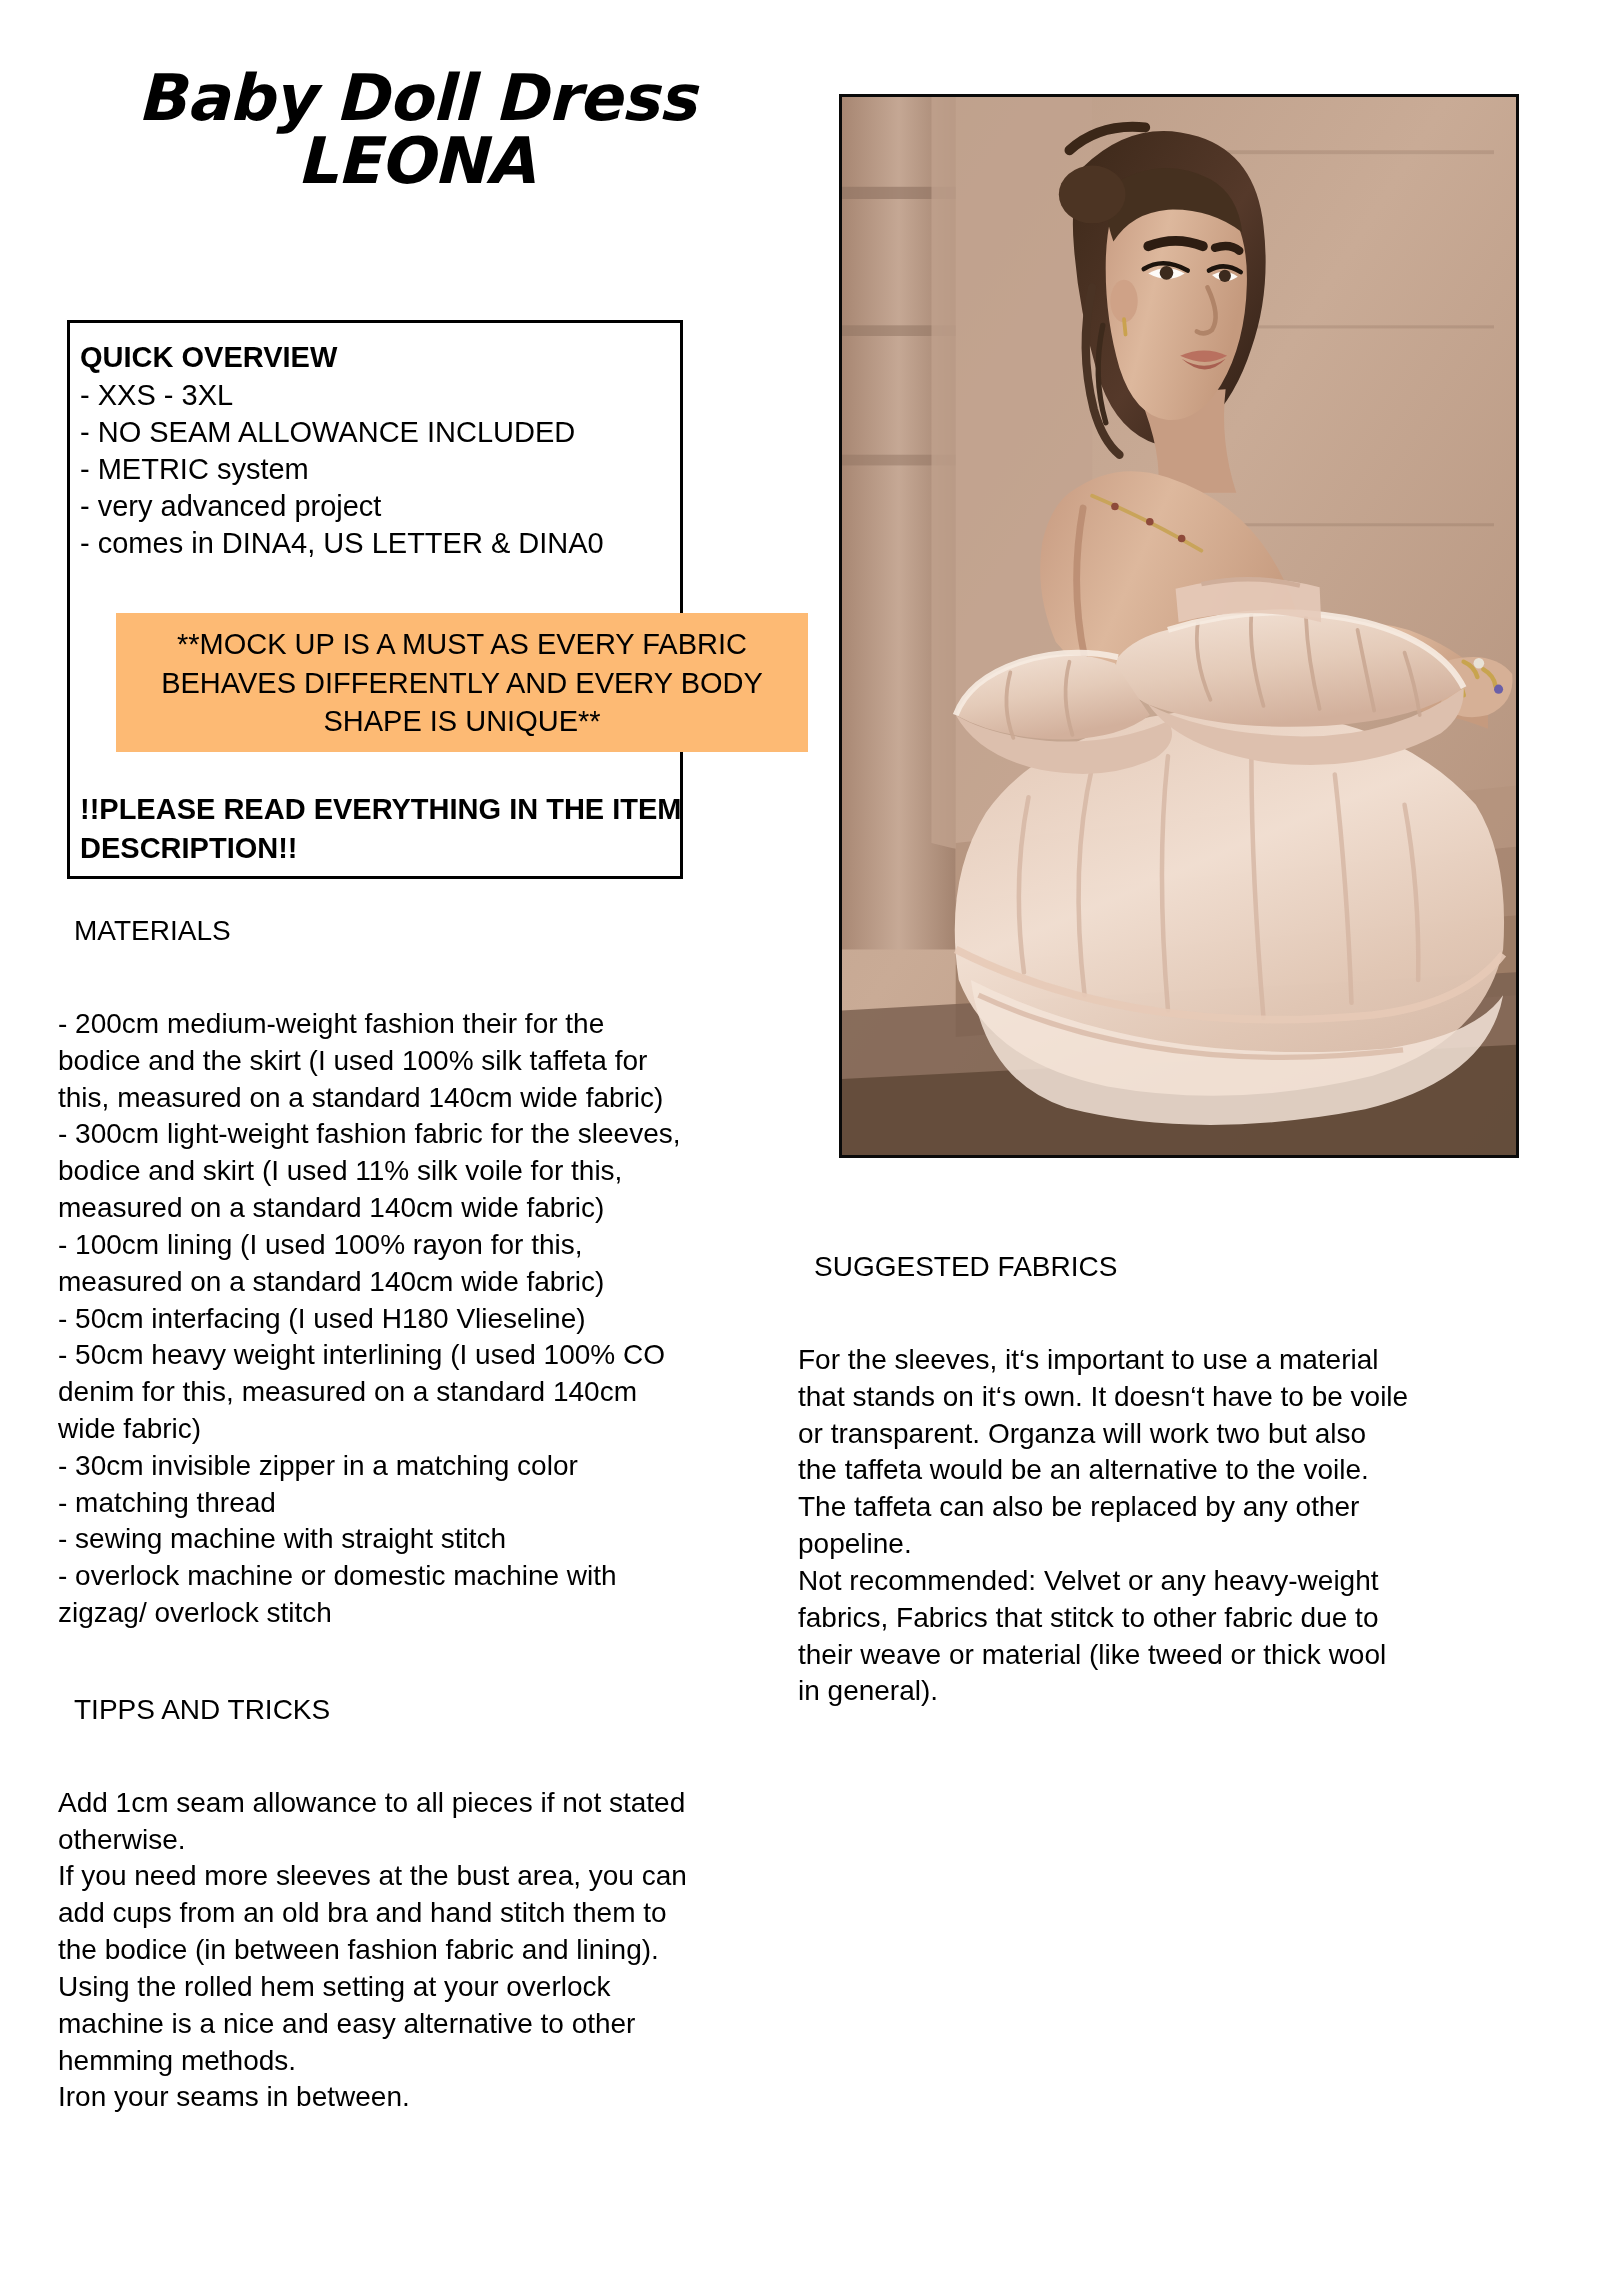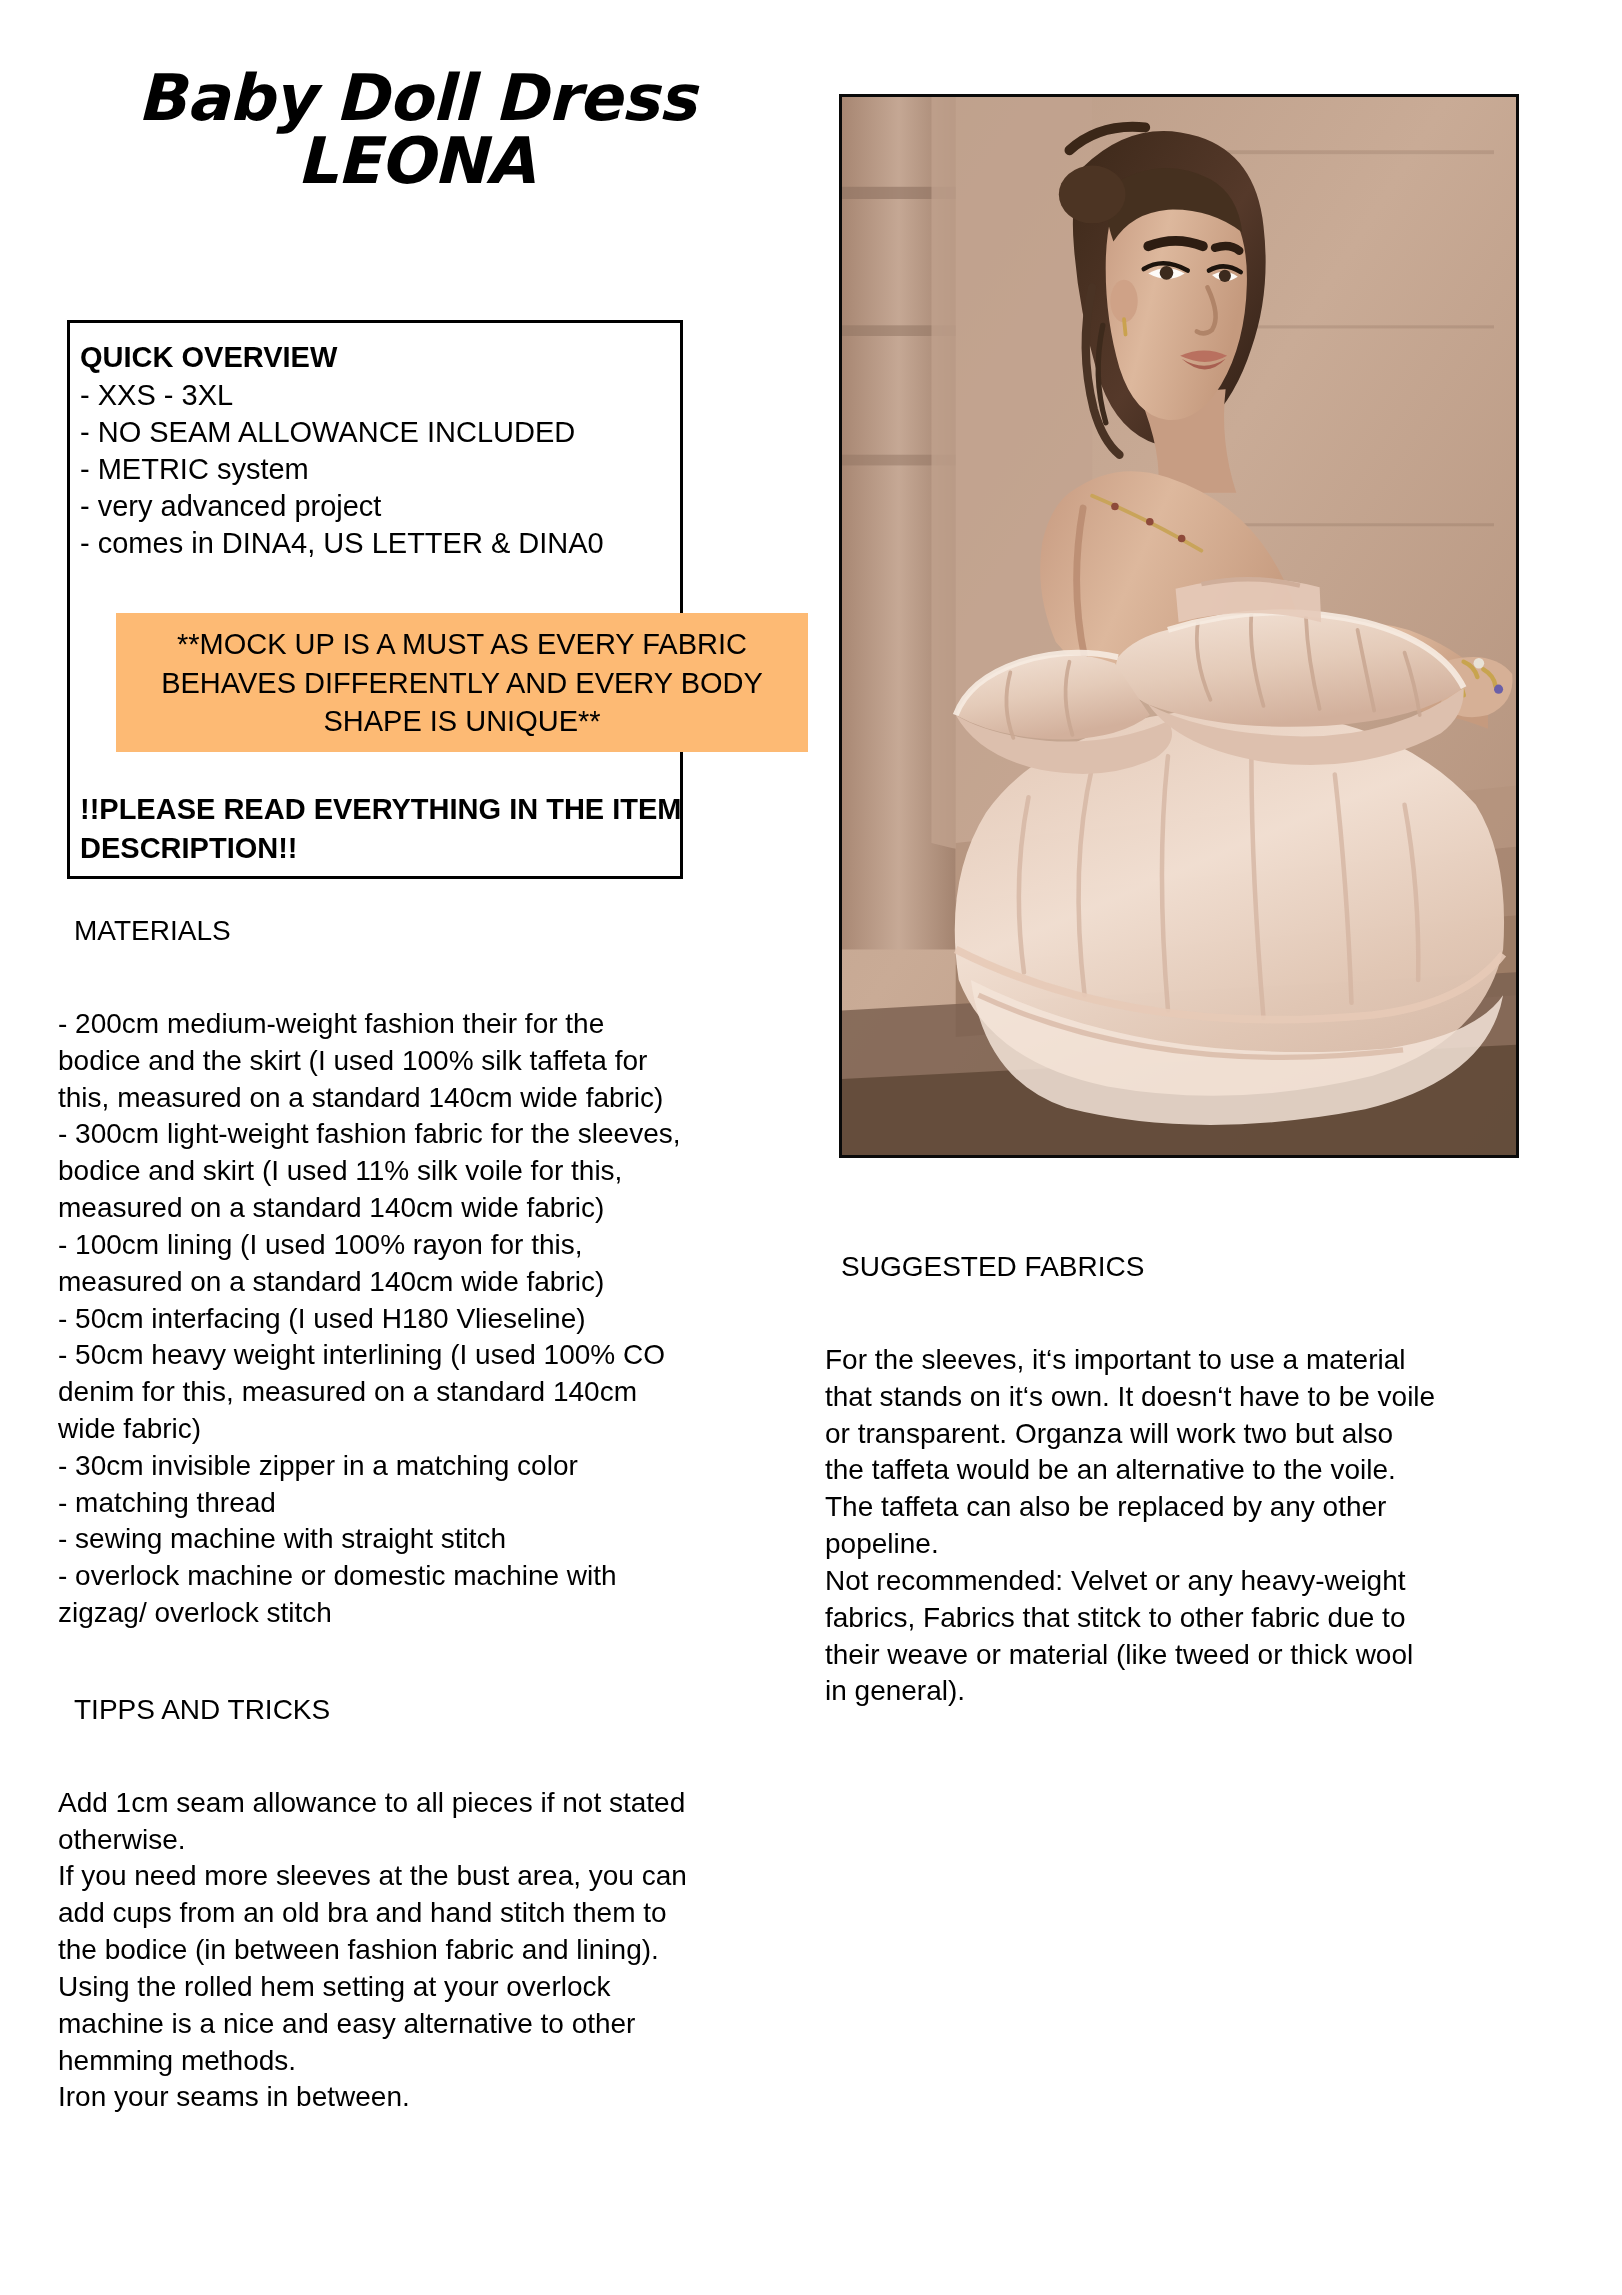--- a/index.html
+++ b/index.html
@@ -142,21 +142,21 @@
   }
   .photo-canvas {
     position: absolute;
     inset: 0;
     overflow: hidden;
   }
   .photo-canvas svg { display: block; width: 100%; height: 100%; }
 
   .right-col {
     position: absolute;
-    left: 825px;
+    left: 798px;
     top: 1233px;
     width: 750px;
   }
   .right-col .section-heading { font-size: 28px; }
   .right-col .body-para { font-size: 28px; }
 </style>
 </head>
 <body>
 
 <div class="page">

